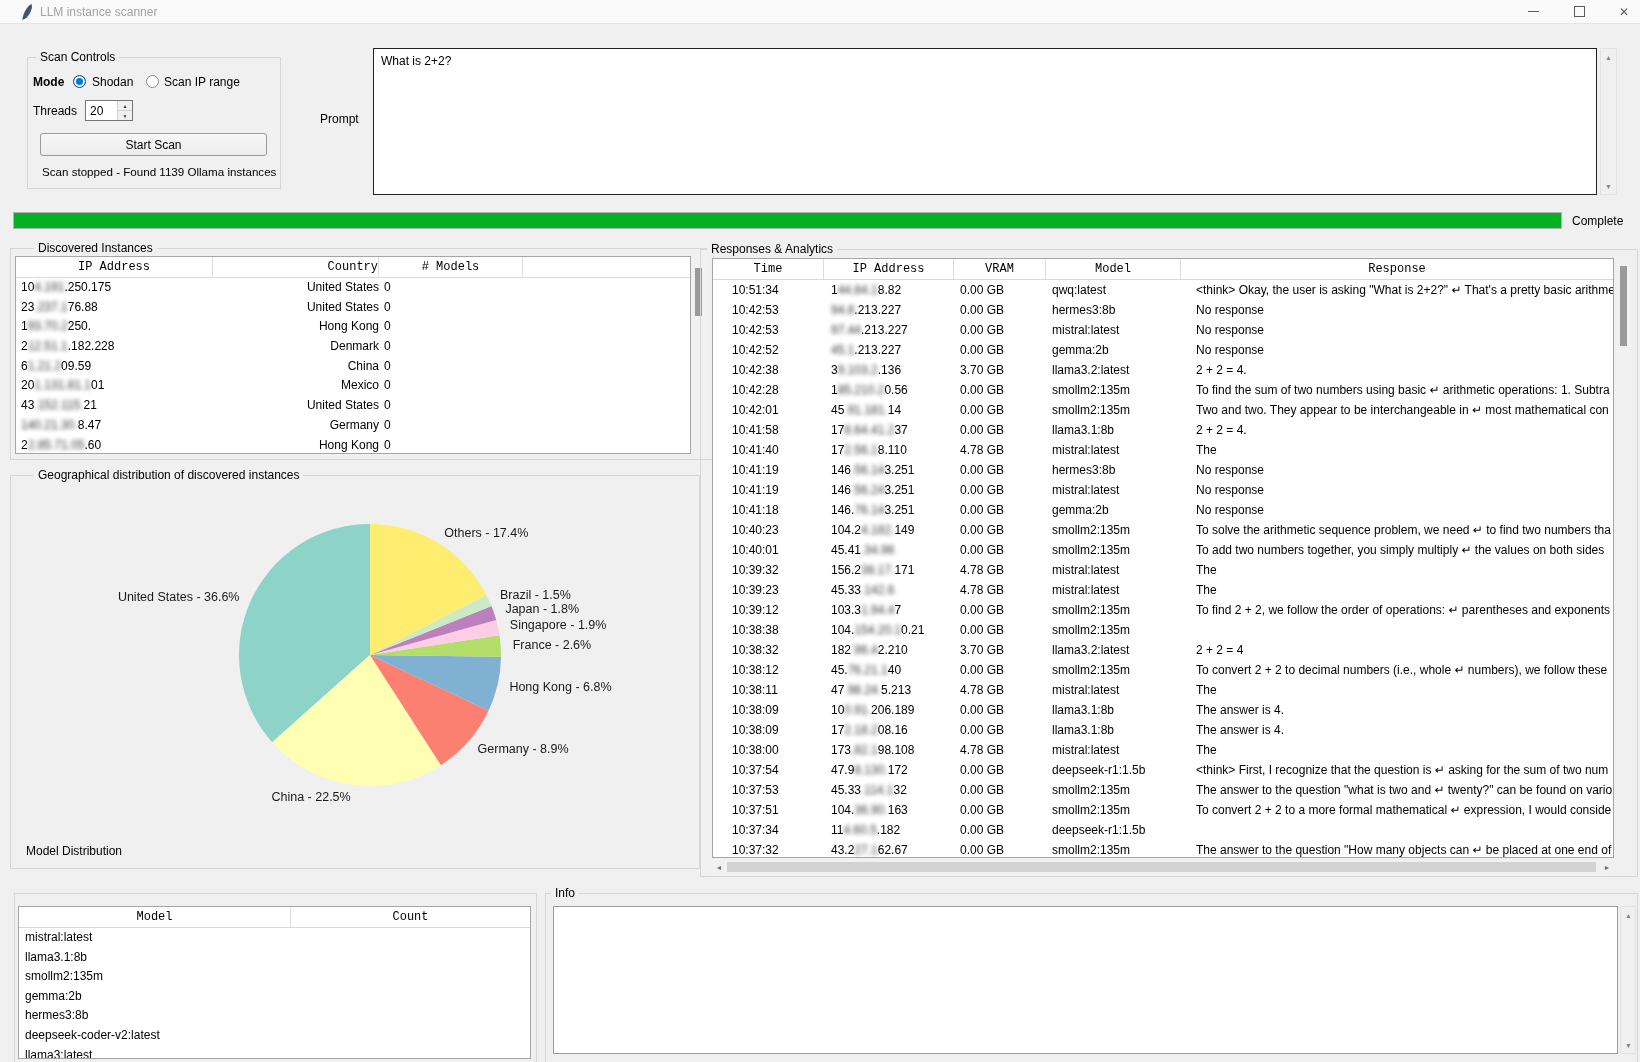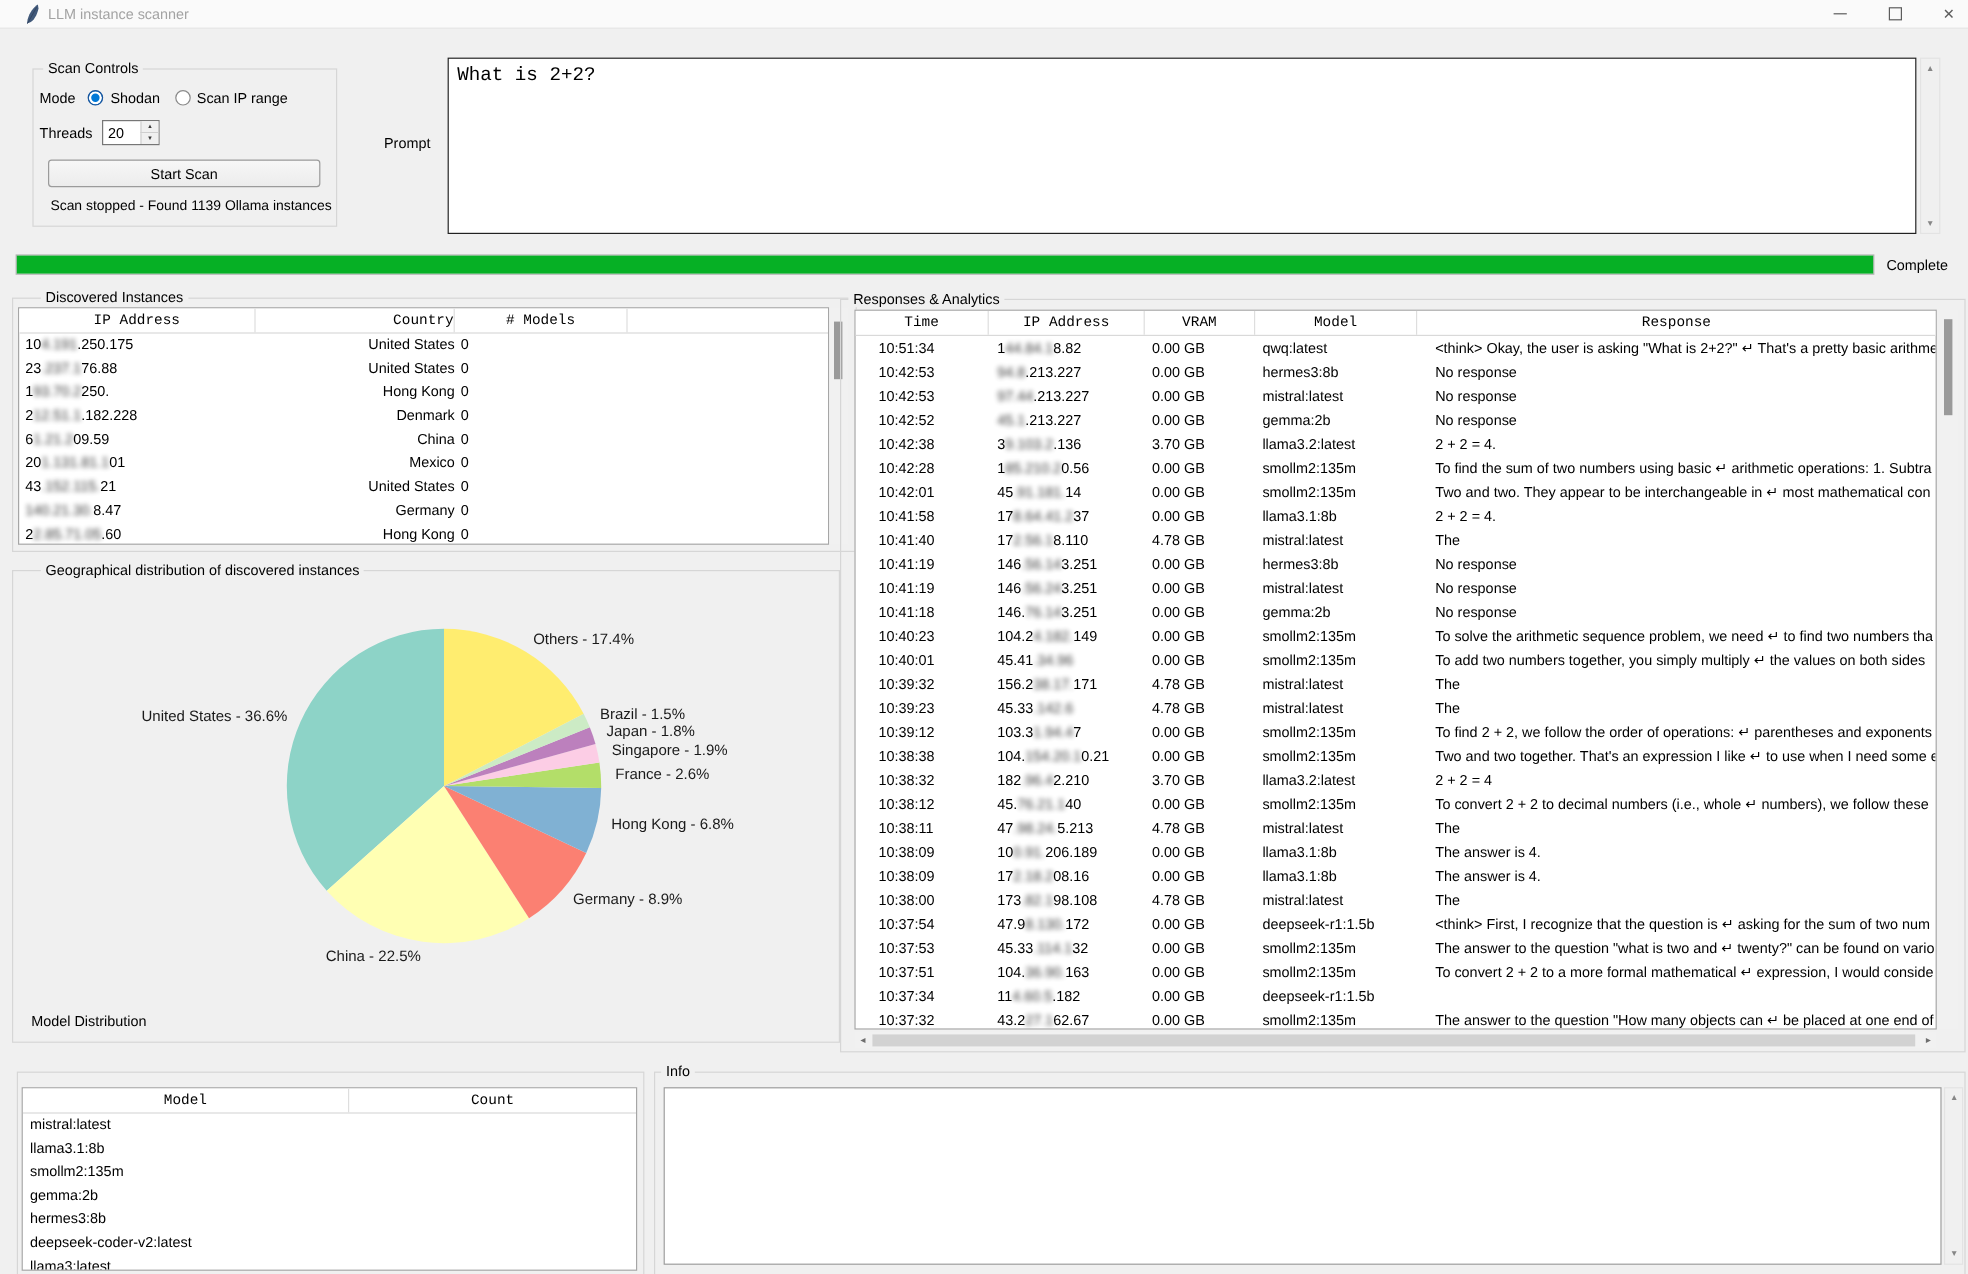--- a/index.html
+++ b/index.html
@@ -22,21 +22,21 @@
   .radio{position:absolute;width:13px;height:13px;border-radius:50%;background:#fff;border:1px solid #8a8a8a;box-sizing:border-box;}
   .radio.sel{background:#0078d7;border:1px solid #19559c;box-shadow:inset 0 0 0 2px #fff;}
   #spinbox{position:absolute;left:85px;top:100px;width:48px;height:21px;background:#fff;border:1px solid #767676;box-sizing:border-box;}
   #spin-value{position:absolute;left:4px;top:3px;font-size:12px;}
   .spinbtn{position:absolute;right:0;width:14px;height:9px;background:#f0f0f0;border-left:1px solid #cfcfcf;display:flex;align-items:center;justify-content:center;font-size:5px;color:#3a3a3a;}
   #spin-up{top:0;border-bottom:1px solid #cfcfcf;}
   #spin-down{bottom:0;}
   #btn-start{position:absolute;left:40px;top:133px;width:227px;height:23px;background:linear-gradient(#f7f7f7,#ececec);border:1px solid #9b9b9b;border-radius:3px;font-size:12px;display:flex;align-items:center;justify-content:center;box-sizing:border-box;}
   #lbl-status{left:42px;top:165px;font-size:11.6px;}
   
-  #prompt-box{position:absolute;left:373px;top:48px;width:1224px;height:147px;background:#fff;border:1px solid #222;box-sizing:border-box;padding:5px 7px;font-size:16px;font-family:Liberation Mono, monospace;}
+  #prompt-box{position:absolute;left:373px;top:48px;width:1224px;height:147px;background:#fff;border:1px solid #222;box-sizing:border-box;padding:5px 7px;font-size:12px;}
   .sbv{position:absolute;width:17px;background:#f0f0f0;border:1px solid #e3e3e3;box-sizing:border-box;}
   .sb-arr{position:absolute;left:0;width:15px;height:16px;display:flex;align-items:center;justify-content:center;font-size:7px;color:#868686;}
   .sb-arr.up{top:0;} .sb-arr.down{bottom:0;}
   #prompt-sb{left:1600px;top:48px;height:147px;}
   
   #progress{position:absolute;left:13px;top:212px;width:1549px;height:17px;background:#e9e9e9;border:1px solid #b3b3b3;box-sizing:border-box;}
   #progress-fill{height:100%;width:0%;}
   #lbl-complete{left:1572px;top:214px;}
   
   .tv{position:absolute;background:#fff;border:1px solid #a6a6a6;box-sizing:border-box;overflow:hidden;}
@@ -101,21 +101,21 @@
     <div id="btn-max" class="winbtn">
         <div class="box"></div>
       </div>
     <div id="btn-close" class="winbtn">
         <span>✕</span>
       </div>
   </div>
 
   <div id="gb-scan" class="gbox"></div>
   <span id="lbl-scan" class="glabel">Scan Controls</span>
-  <span class="lbl" style="left:33px;top:75px;">Mode</span>
+  <span class="lbl" style="left:33px;top:75px;font-weight:bold;">Mode</span>
   <div class="radio sel" style="left:73px;top:75px;"></div>
   <span class="lbl" style="left:92px;top:75px;">Shodan</span>
   <div class="radio" style="left:146px;top:75px;"></div>
   <span class="lbl" style="left:164px;top:75px;">Scan IP range</span>
   <span class="lbl" style="left:33px;top:104px;">Threads</span>
   <div id="spinbox">
     <span id="spin-value">20</span>
     <div id="spin-up" class="spinbtn">
         <span>▲</span>
       </div>
@@ -377,21 +377,20 @@
           <div class="cell rc-vram">0.00 GB</div>
           <div class="cell rc-model">smollm2:135m</div>
           <div class="cell fill rc-resp">To find 2 + 2, we follow the order of operations: ↵ parentheses and exponents</div>
         </div>
 
         <div class="tv-row">
           <div class="cell rc-time">10:38:38</div>
           <div class="cell rc-ip"><span>104.</span><span class="blur">154.20.1</span><span>0.21</span></div>
           <div class="cell rc-vram">0.00 GB</div>
           <div class="cell rc-model">smollm2:135m</div>
-          <div class="cell fill rc-resp">Two and two together. That's an expression I like ↵ to use when I need some e</div>
         </div>
 
         <div class="tv-row">
           <div class="cell rc-time">10:38:32</div>
           <div class="cell rc-ip"><span>182</span><span class="blur">.96.4</span><span>2.210</span></div>
           <div class="cell rc-vram">3.70 GB</div>
           <div class="cell rc-model">llama3.2:latest</div>
           <div class="cell fill rc-resp">2 + 2 = 4</div>
         </div>
 

